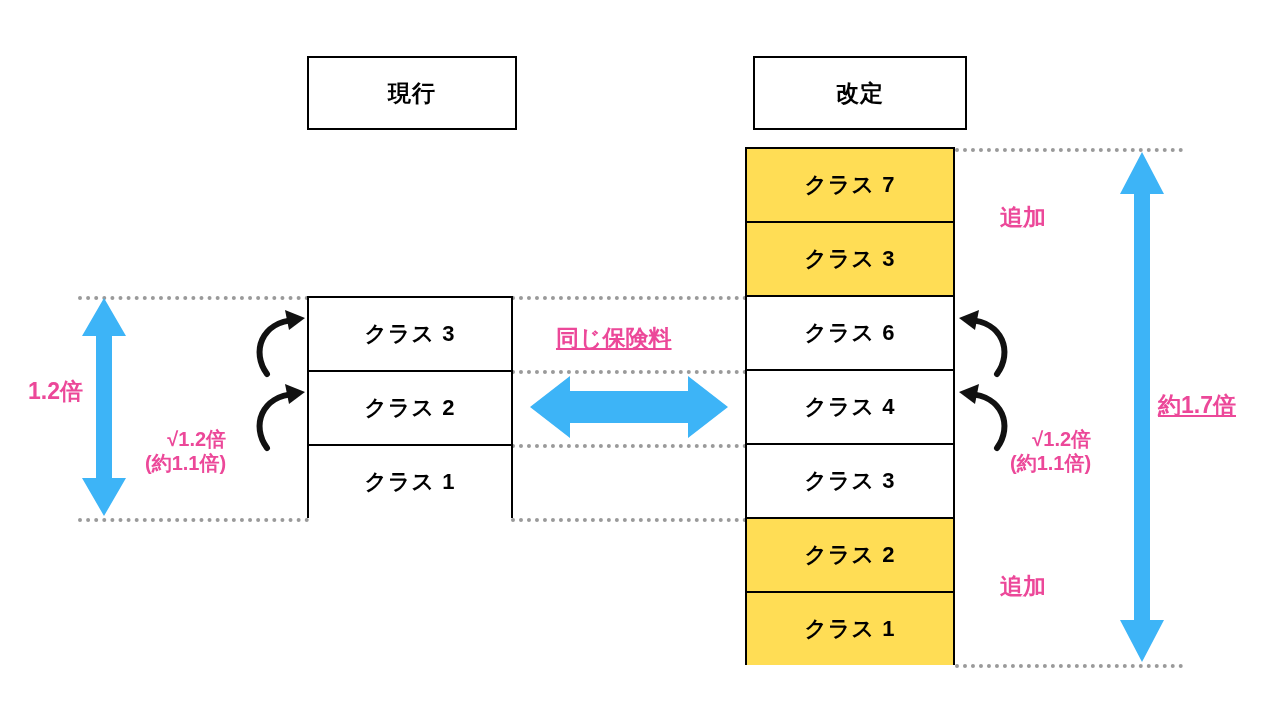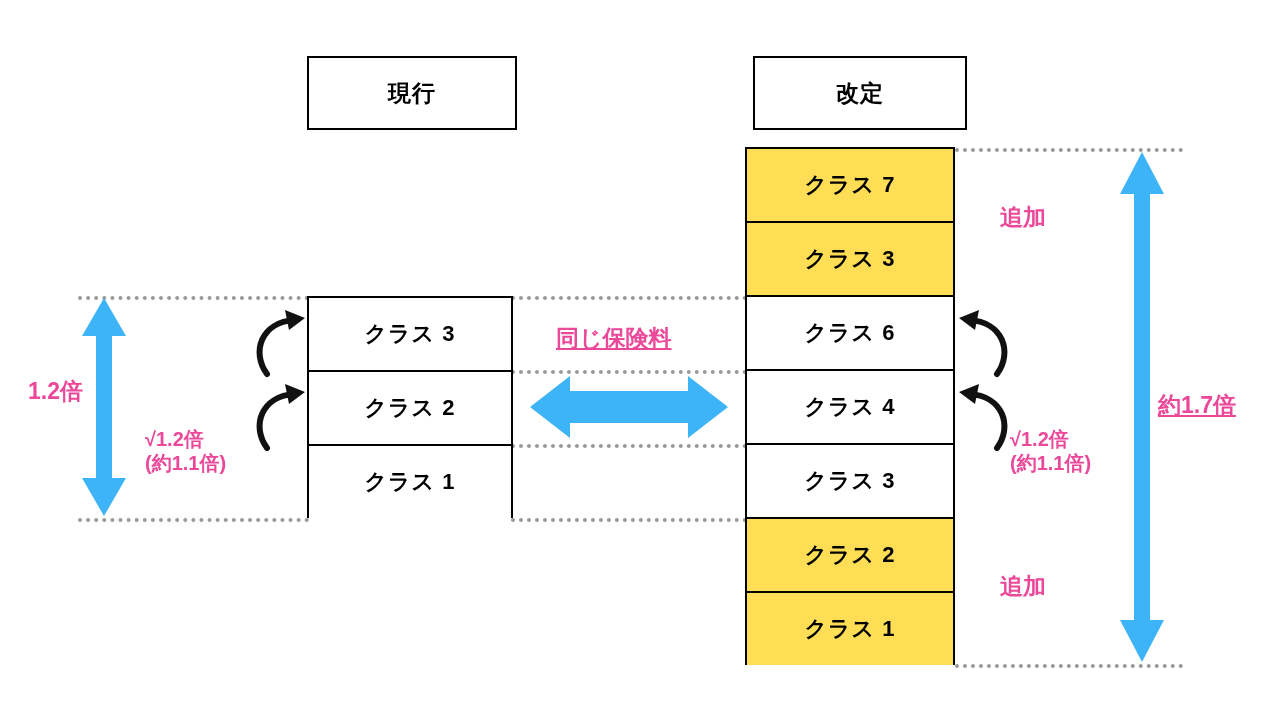--- a/index.html
+++ b/index.html
@@ -44,21 +44,21 @@
   
   .v-dbl-arrow{position:absolute;}
 
   
   .lbl{
     position:absolute;font-weight:bold;color:#ec4899;
     white-space:nowrap;line-height:1.18;
   }
   .lbl-big{font-size:23px;}
   .lbl-mid{font-size:20px;}
-  .lbl-ctr{text-align:left;}
+  .lbl-ctr{text-align:right;}
 
   svg{display:block;overflow:visible;}
 </style>
 </head>
 <body>
 
 <div id="stage">
 
   <div class="dotted" style="left:955px;top:148px;width:228px;"></div>
   <div class="dotted" style="left:78px;top:296px;width:231px;"></div>

